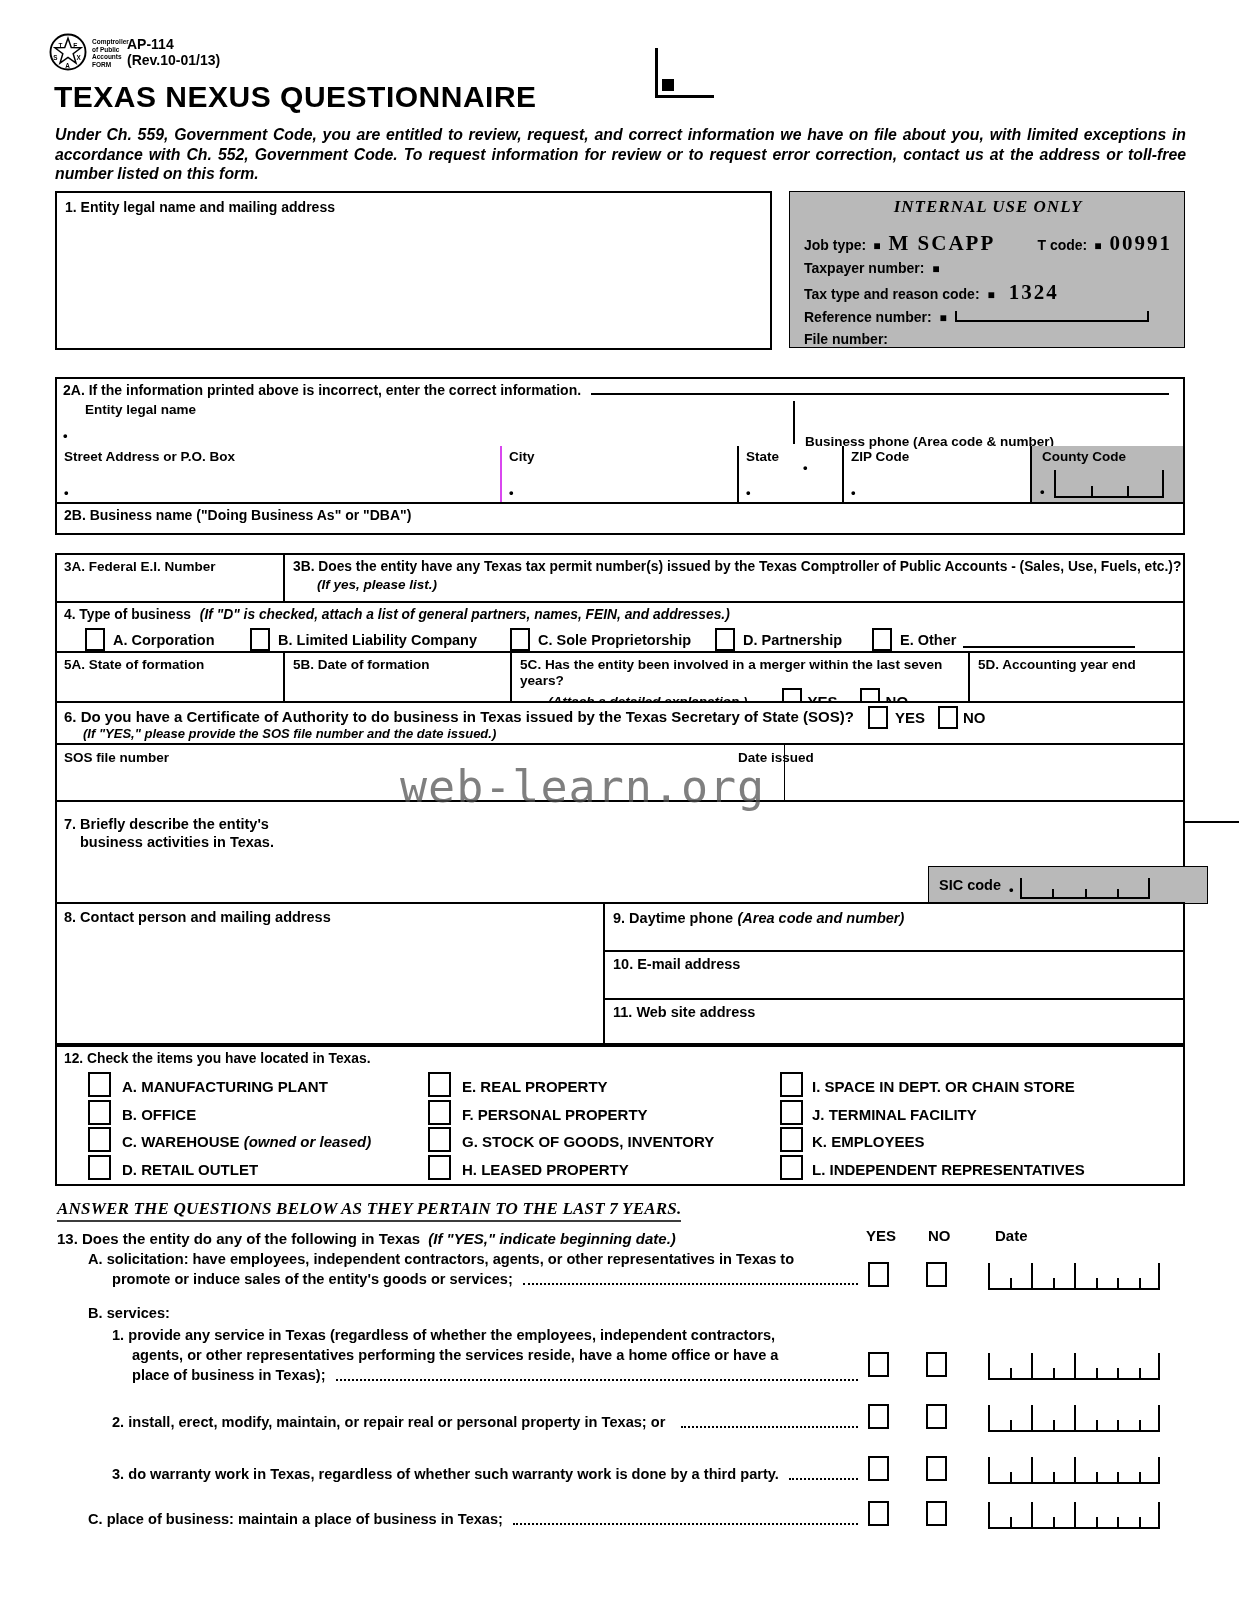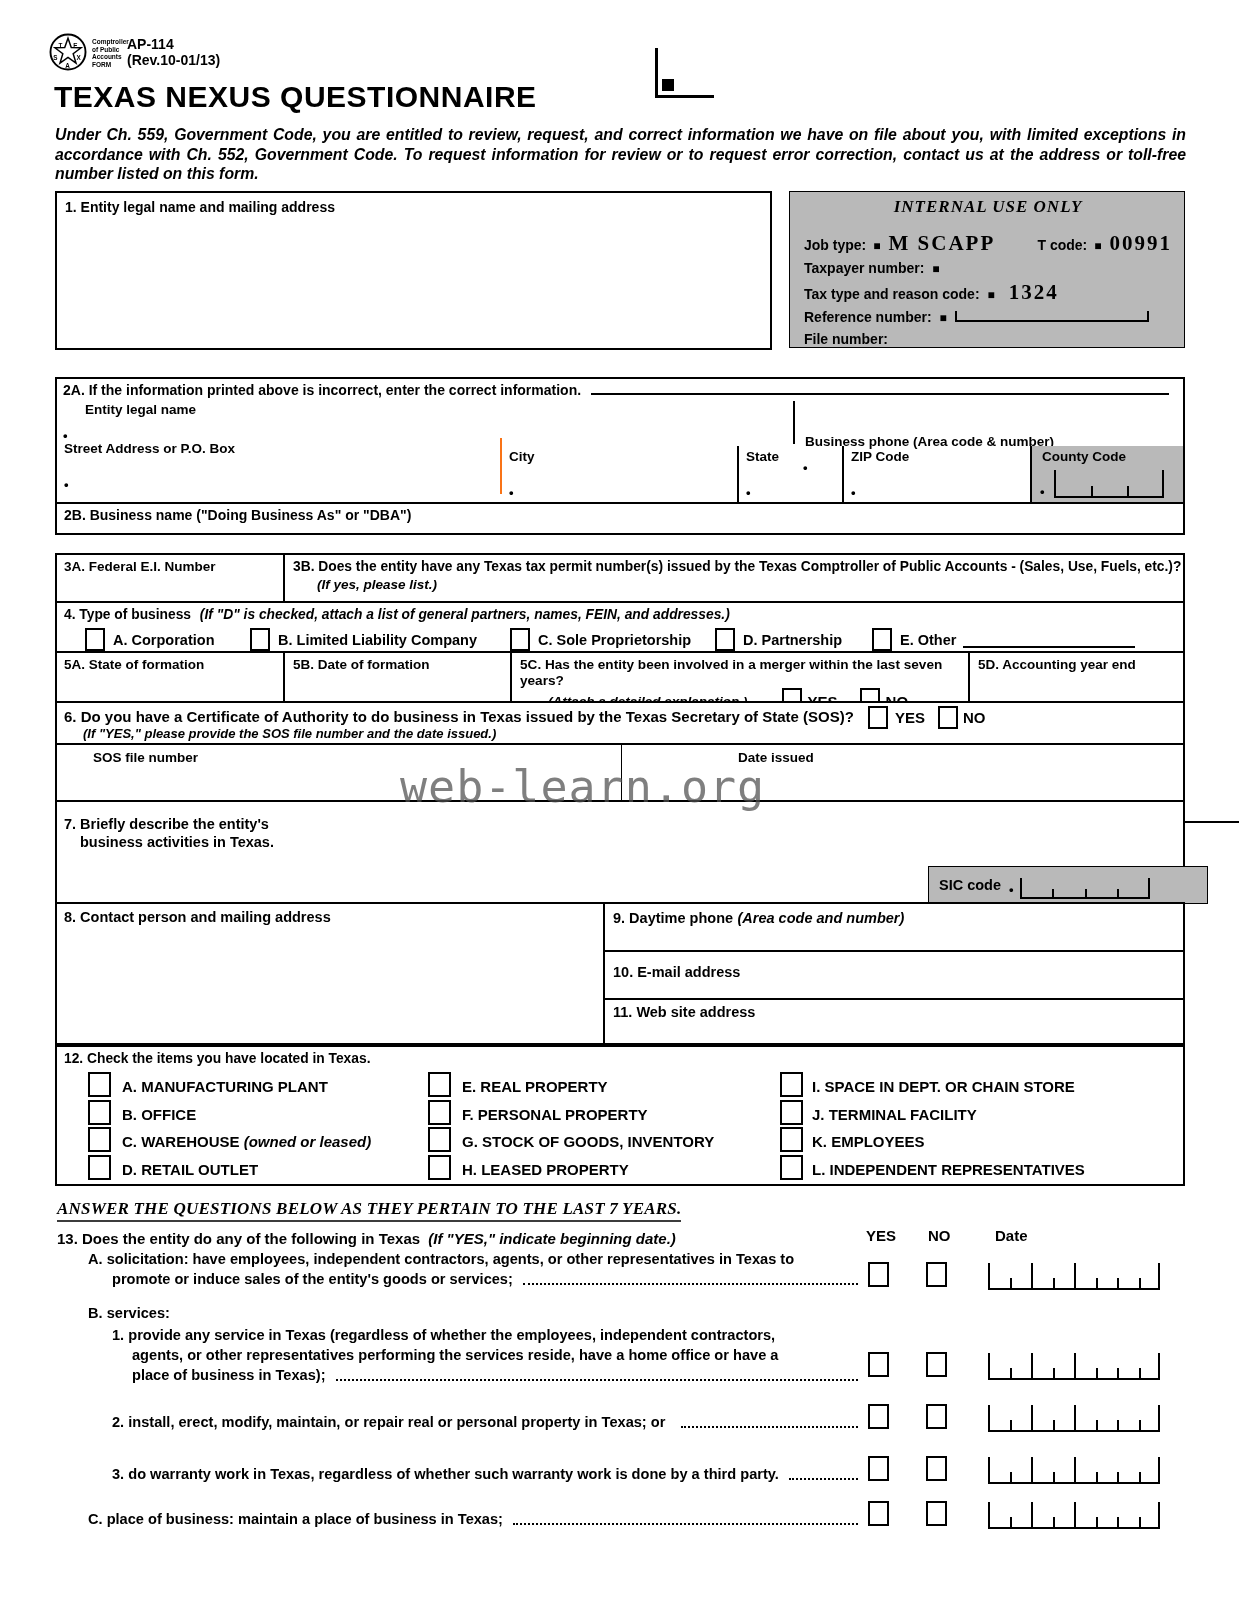--- a/index.html
+++ b/index.html
@@ -110,21 +110,21 @@
     <div class="cell" style="left:0;top:22px;width:738px;height:43px;border-right:2px solid #000;">
       <div class="lbl" style="padding:1px 0 0 28px;">Entity legal name</div>
       <span class="bullet" style="left:6px;bottom:2px;">•</span>
     </div>
     <div class="cell" style="left:738px;top:22px;width:388px;height:43px;margin-top:32px;">
       <div class="lbl" style="padding:1px 0 0 10px;">Business phone (Area code &amp; number)</div>
       <span class="bullet" style="left:8px;bottom:2px;">•</span>
     </div>
     <div class="hline" style="left:55px;top:442px;width:1130px;"></div>
 
-    <div class="cell" style="left:0;top:59px;width:445px;height:56px;border-right:2px solid #f97316;">
+    <div class="cell" style="left:0;top:67px;width:445px;height:56px;border-right:2px solid #d946ef;">
       <div class="lbl" style="padding:3px 0 0 7px;">Street Address or P.O. Box</div>
       <span class="bullet" style="left:7px;bottom:3px;">•</span>
     </div>
     <div class="cell" style="left:445px;top:67px;width:237px;height:56px;border-right:2px solid #000;">
       <div class="lbl" style="padding:3px 0 0 7px;">City</div>
       <span class="bullet" style="left:7px;bottom:3px;">•</span>
     </div>
     <div class="cell" style="left:682px;top:67px;width:105px;height:56px;border-right:2px solid #000;">
       <div class="lbl" style="padding:3px 0 0 7px;">State</div>
       <span class="bullet" style="left:7px;bottom:3px;">•</span>
@@ -202,21 +202,21 @@
   <div class="box" style="left:55px;top:701px;width:1130px;height:44px;">
     <div class="lbl" style="padding:5px 0 0 7px;font-size:15px;">6. Do you have a Certificate of Authority to do business in Texas issued by the Texas Secretary of State (SOS)?</div>
     <div class="lbl i" style="padding:2px 0 0 26px;font-size:13px;">(If "YES," please provide the SOS file number and the date issued.)</div>
   </div>
   <div class="cb sm" style="left:868px;top:706px;"></div>
   <div class="abs b" style="left:895px;top:709px;font-size:15px;">YES</div>
   <div class="cb sm" style="left:938px;top:706px;"></div>
   <div class="abs b" style="left:963px;top:709px;font-size:15px;">NO</div>
 
   <div class="box" style="left:55px;top:743px;width:1130px;height:59px;">
-    <div class="cell" style="left:0;top:0;width:565px;height:55px;border-right:1.5px solid #000;padding-left:29px;">
+    <div class="cell" style="left:0;top:0;width:728px;height:55px;border-right:1.5px solid #000;">
       <div class="lbl" style="padding:5px 0 0 7px;">SOS file number</div>
     </div>
     <div class="cell" style="left:673px;top:0;width:453px;height:55px;">
       <div class="lbl" style="padding:5px 0 0 8px;">Date issued</div>
     </div>
   </div>
 
   <div class="box" style="left:55px;top:800px;width:1130px;height:104px;">
     <div class="lbl" style="padding:14px 0 0 7px;font-size:14.5px;">7. Briefly describe the entity's</div>
     <div class="lbl" style="padding:1px 0 0 23px;font-size:14.5px;">business activities in Texas.</div>
@@ -237,21 +237,21 @@
     <div class="cell" style="left:0;top:0;width:548px;height:139px;border-right:2px solid #000;">
       <div class="lbl" style="padding:5px 0 0 7px;font-size:14.5px;">8. Contact person and mailing address</div>
     </div>
     <div class="cell" style="left:548px;top:0;width:578px;height:46px;">
       <div style="padding:5px 0 0 8px;">
         <span class="lbl" style="font-size:14.5px;">9. Daytime phone</span>
         <span class="lbl i" style="font-size:14.5px;">(Area code and number)</span>
       </div>
     </div>
     <div class="cell" style="left:548px;top:46px;width:578px;height:48px;border-top:2px solid #000;">
-      <div class="lbl" style="padding:12px 0 0 8px;font-size:14.5px;">10. E-mail address</div>
+      <div class="lbl" style="padding:4px 0 0 8px;font-size:14.5px;">10. E-mail address</div>
     </div>
     <div class="cell" style="left:548px;top:94px;width:578px;height:45px;border-top:2px solid #000;">
       <div class="lbl" style="padding:4px 0 0 8px;font-size:14.5px;">11. Web site address</div>
     </div>
   </div>
 
   <div class="box" style="left:55px;top:1045px;width:1130px;height:141px;">
     <div class="lbl" style="padding:4px 0 0 7px;font-size:13.8px;">12. Check the items you have located in Texas.</div>
   </div>
 

